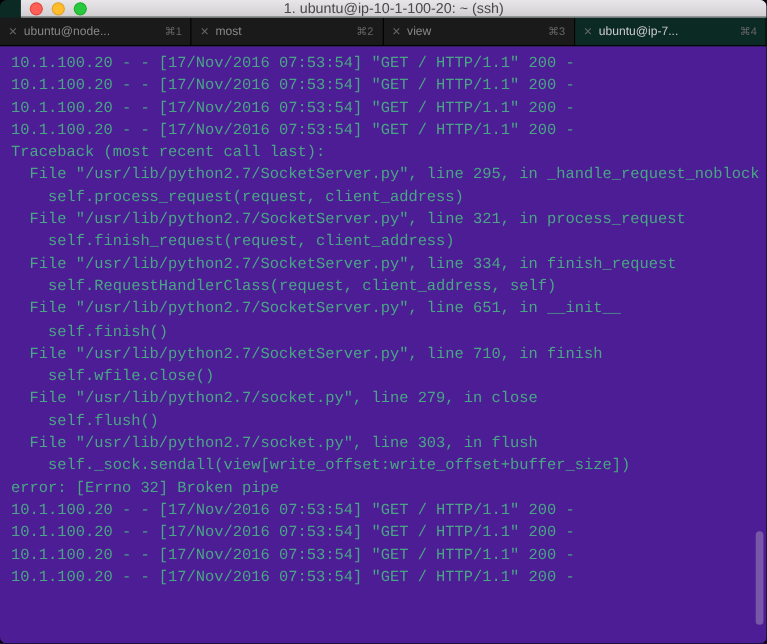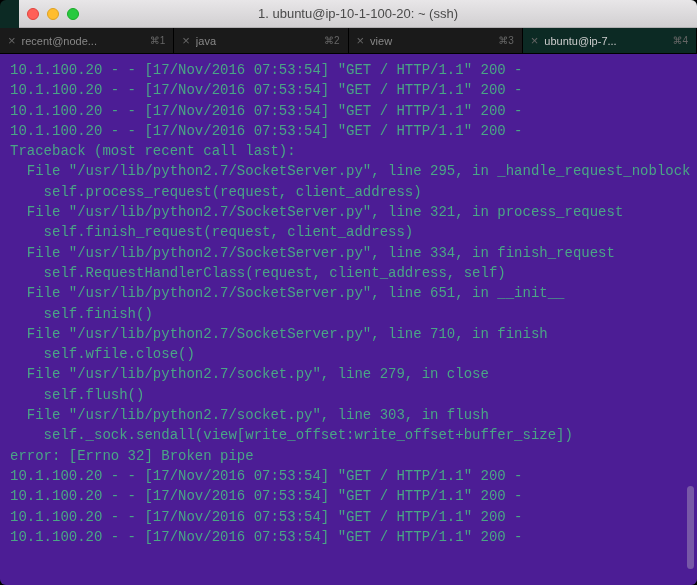--- a/index.html
+++ b/index.html
@@ -15,21 +15,21 @@
       width: 100%;
       height: 100%;
       background: #0c2a24;
       border-radius: 6px;
       overflow: hidden;
       box-shadow: 0 10px 40px rgba(0,0,0,0.5);
       display: flex;
       flex-direction: column;
     }
     .titlebar {
-      height: 28px;
+      height: 16px;
       background: linear-gradient(#e8e6e8, #d1cfd1);
       border-bottom: 1px solid #b1afb1;
       display: flex;
       align-items: center;
       padding: 0 8px;
       position: relative;
       margin-left: 19px;
     }
     .traffic-lights {
       display: flex;
@@ -130,26 +130,26 @@
       <div class="light red"></div>
       <div class="light yellow"></div>
       <div class="light green"></div>
     </div>
     <div class="title">1. ubuntu@ip-10-1-100-20: ~ (ssh)</div>
   </div>
 
   <div class="tabbar" id="tabbar">
       <div class="tab">
         <span class="x">×</span>
-        <span class="label">recent@node...</span>
+        <span class="label">ubuntu@node...</span>
         <span class="shortcut">⌘1</span>
       </div>
       <div class="tab">
         <span class="x">×</span>
-        <span class="label">java</span>
+        <span class="label">most</span>
         <span class="shortcut">⌘2</span>
       </div>
       <div class="tab">
         <span class="x">×</span>
         <span class="label">view</span>
         <span class="shortcut">⌘3</span>
       </div>
       <div class="tab active">
         <span class="x">×</span>
         <span class="label">ubuntu@ip-7...</span>

